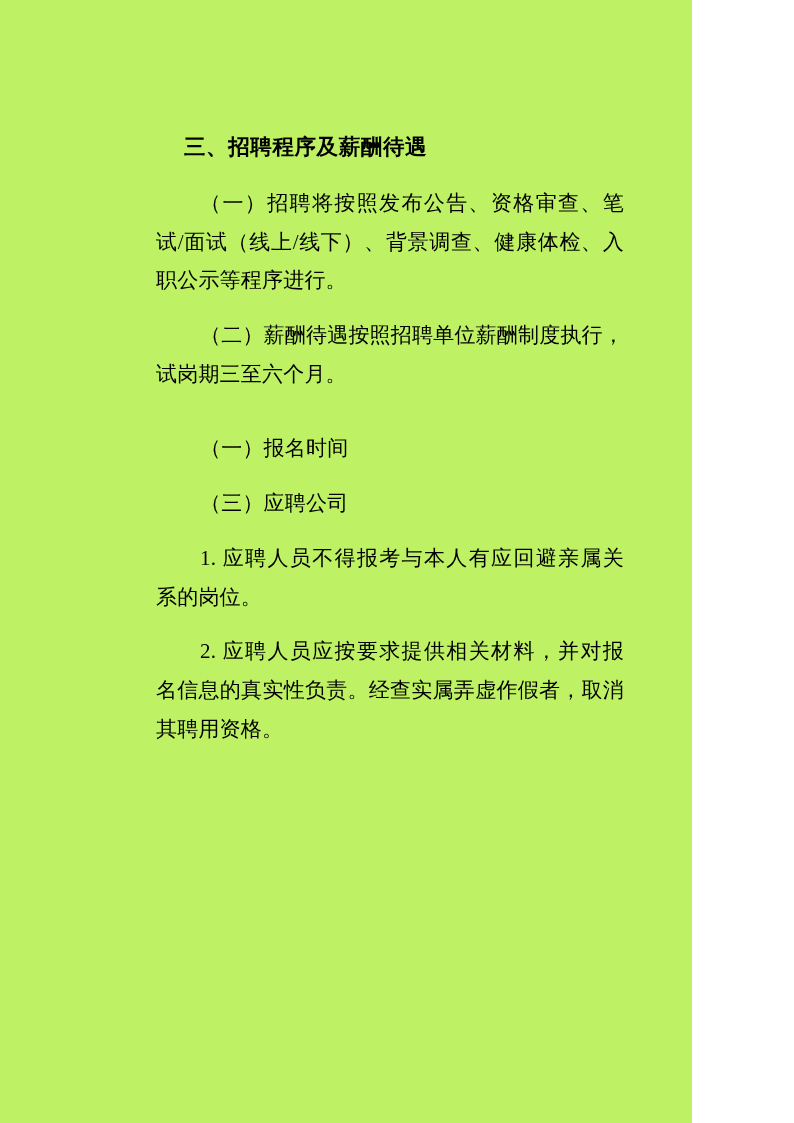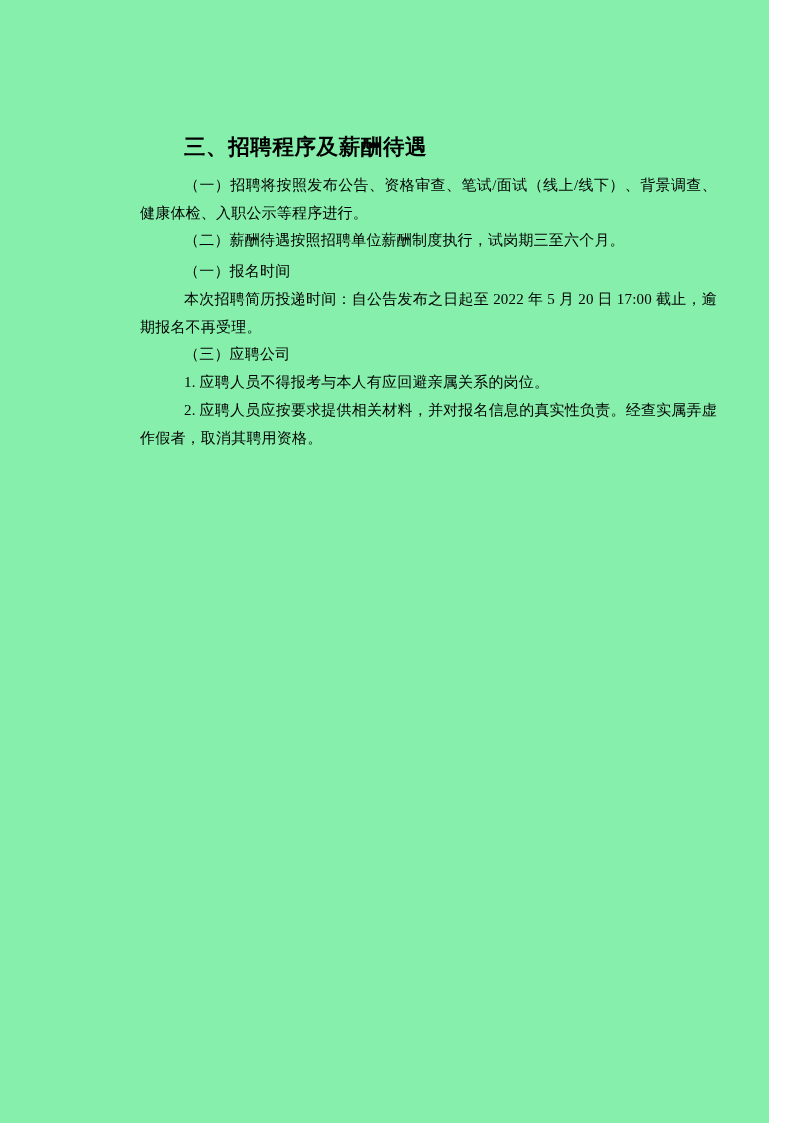--- a/index.html
+++ b/index.html
@@ -10,42 +10,42 @@
   body {
     width: 794px;
     height: 1123px;
     font-family: "Liberation Serif", "DejaVu Serif", serif;
     color: #000000;
     position: relative;
     overflow: hidden;
   }
   .page {
     box-sizing: border-box;
-    width: 769px;
+    width: 692px;
     height: 1123px;
     padding: 128px 52px 60px 140px;
-    background: #86efac;
+    background: #bef264;
   }
   .doc-body {
     width: 100%;
   }
   h2.section-heading {
     font-family: "Liberation Serif", "DejaVu Serif", serif;
     font-size: 21.5px;
     font-weight: bold;
     letter-spacing: 0.6px;
     margin: 0 0 4px 0;
     padding: 0;
     text-indent: 44px;
     line-height: 1.85;
   }
   p.para {
-    font-size: 15px;
+    font-size: 21px;
     line-height: 1.85;
-    margin: 0;
+    margin: 16px;
     padding: 0;
     text-indent: 44px;
     letter-spacing: 0.2px;
     text-align: justify;
     text-justify: inter-ideograph;
   }
   .spacer-sm { height: 3px; }
 </style>
 </head>
 <body>
@@ -57,21 +57,20 @@
 
     <p class="para">（一）招聘将按照发布公告、资格审查、笔试/面试（线上/线下）、背景调查、健康体检、入职公示等程序进行。</p>
 
     <p class="para">（二）薪酬待遇按照招聘单位薪酬制度执行，试岗期三至六个月。</p>
 
     <div class="spacer-sm"></div>
 
 
     <p class="para">（一）报名时间</p>
 
-    <p class="para">本次招聘简历投递时间：自公告发布之日起至 2022 年 5 月 20 日 17:00 截止，逾期报名不再受理。</p>
 
 
 
     <p class="para">（三）应聘公司</p>
 
     <p class="para">1. 应聘人员不得报考与本人有应回避亲属关系的岗位。</p>
 
     <p class="para">2. 应聘人员应按要求提供相关材料，并对报名信息的真实性负责。经查实属弄虚作假者，取消其聘用资格。</p>
 
 

